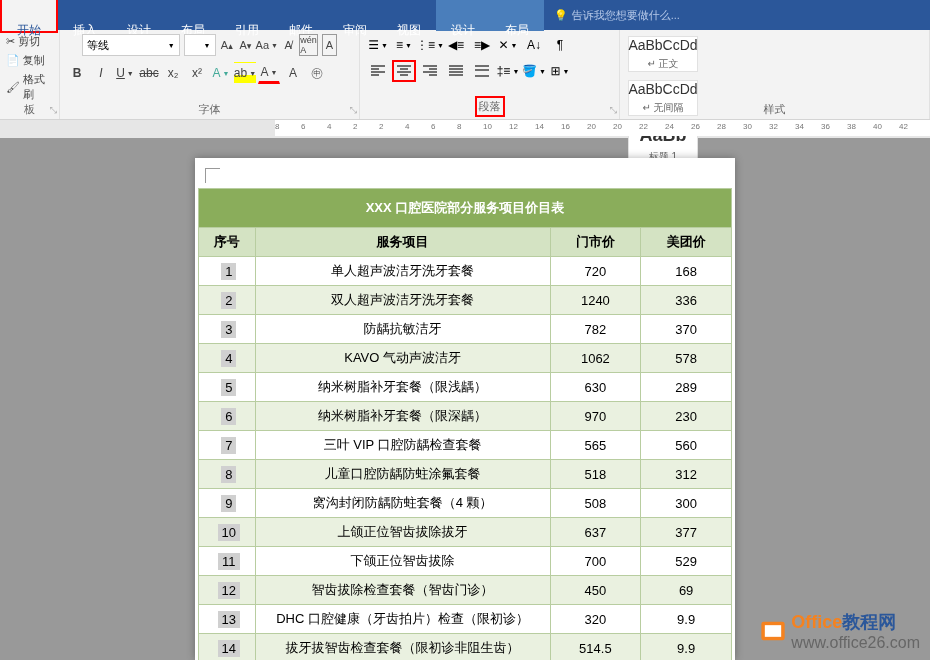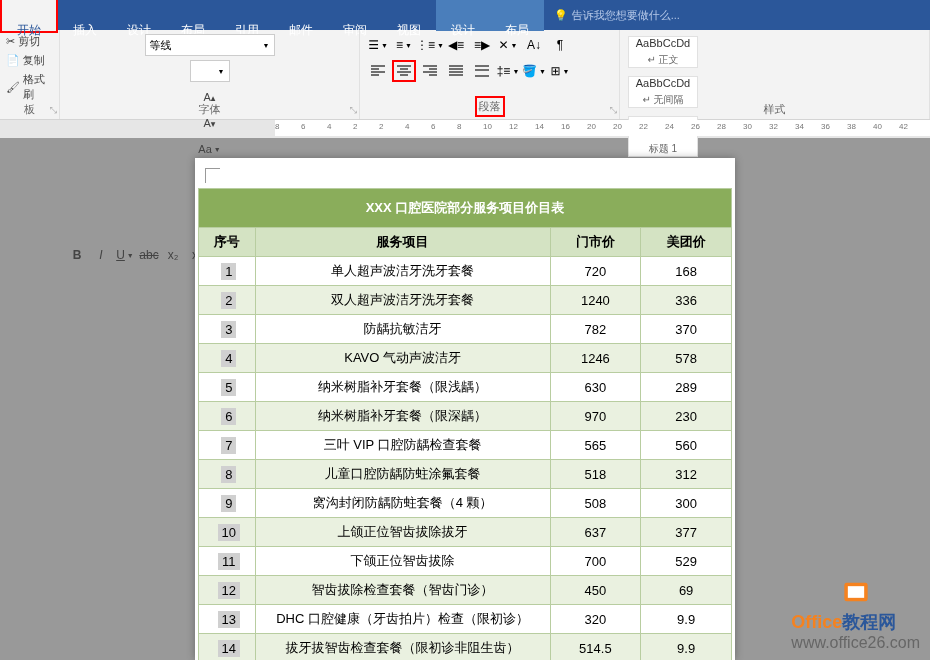--- a/index.html
+++ b/index.html
@@ -17,36 +17,36 @@
     .ribbon { background: #f3f3f3; height: 90px; border-bottom: 1px solid #d4d4d4; display: flex; }
     .ribbon-group { border-right: 1px solid #e1e1e1; padding: 2px 6px; display: flex; flex-direction: column; position: relative; }
     .group-label { position: absolute; bottom: 2px; left: 0; right: 0; text-align: center; font-size: 11px; color: #666; }
     .group-label.highlighted { border: 2px solid red; padding: 1px 2px; display: inline-block; left: 50%; transform: translateX(-50%); right: auto; }
     .group-expand { position: absolute; bottom: 3px; right: 2px; font-size: 9px; color: #999; }
     
     .clipboard-group { width: 60px; }
     .clipboard-item { display: flex; align-items: center; gap: 3px; padding: 2px 0; font-size: 11px; color: #444; }
     
     .font-group { width: 300px; }
-    .font-row1 { display: flex; gap: 4px; padding: 2px 16px; align-items: center; flex-direction: column; }
+    .font-row1 { display: flex; gap: 4px; padding: 2px 16px; align-items: center; }
     .font-select { width: 130px; height: 22px; border: 1px solid #ccc; background: white; font-size: 11px; padding: 0 4px; display: flex; align-items: center; justify-content: space-between; }
     .size-box { width: 40px; height: 22px; border: 1px solid #ccc; background: white; font-size: 11px; display: flex; align-items: center; padding: 0 4px; justify-content: space-between; }
     .font-btn { width: 20px; height: 22px; display: flex; align-items: center; justify-content: center; color: #444; font-size: 11px; }
     .font-row2 { display: flex; gap: 2px; padding: 4px 0; }
     .fmt-btn { width: 22px; height: 22px; display: flex; align-items: center; justify-content: center; color: #444; font-size: 12px; border: 1px solid transparent; }
     .dropdown-arrow { font-size: 7px; margin-left: 2px; }
     
     .para-group { width: 260px; }
     .para-row { display: flex; gap: 2px; padding: 2px 0; }
     .align-btn { width: 24px; height: 22px; display: flex; align-items: center; justify-content: center; }
     .align-btn.highlighted { border: 2px solid red; }
     
     .styles-group { flex: 1; display: flex; }
     .style-box { width: 70px; height: 60px; border: 1px solid #e1e1e1; margin: 4px 2px; display: flex; flex-direction: column; align-items: center; justify-content: center; background: white; }
-    .style-preview { font-size: 11px; color: #333; }
+    .style-preview { font-size: 14px; color: #333; }
     .style-preview.big { font-size: 18px; font-weight: bold; }
     .style-name { font-size: 10px; color: #666; margin-top: 4px; }
     
     
     .ruler-area { background: #e6e6e6; height: 18px; display: flex; padding-left: 275px; }
     .ruler { background: white; height: 16px; flex: 1; position: relative; font-size: 8px; color: #777; }
     .ruler-mark { position: absolute; top: 2px; }
     
     
     .doc-area { background: #999; padding: 20px 0 0 0; display: flex; justify-content: center; height: calc(100% - 138px); overflow: hidden; }
@@ -60,21 +60,21 @@
     .table-header { background: #d4e3c3; font-weight: bold; }
     .col-seq { width: 50px; }
     .col-service { width: 260px; }
     .col-price1 { width: 80px; }
     .col-price2 { width: 80px; }
     .seq-cell { text-align: left; padding-left: 12px !important; }
     .seq-num { background: #d0d0d0; padding: 1px 4px; display: inline-block; }
     tr.even td { background: #eaf1e0; }
     
     
-    .watermark { position: absolute; bottom: 8px; right: 10px; display: flex; align-items: center; gap: 4px; flex-direction: column; }
+    .watermark { position: absolute; bottom: 8px; right: 10px; display: flex; align-items: center; gap: 4px; }
     .wm-icon { width: 28px; height: 28px; }
     .wm-text { display: flex; flex-direction: column; }
     .wm-title { font-size: 18px; font-weight: bold; }
     .wm-url { font-size: 16px; color: #666; }
     .orange { color: #f5821f; }
     .blue { color: #2b579a; }
   </style>
 </head>
 <body>
 
@@ -282,21 +282,21 @@
   </tr>
           <tr>
     <td class="seq-cell"><span class="seq-num">3</span></td>
     <td>防龋抗敏洁牙</td>
     <td>782</td>
     <td>370</td>
   </tr>
           <tr class="even">
     <td class="seq-cell"><span class="seq-num">4</span></td>
     <td>KAVO 气动声波洁牙</td>
-    <td>1246</td>
+    <td>1062</td>
     <td>578</td>
   </tr>
           <tr>
     <td class="seq-cell"><span class="seq-num">5</span></td>
     <td>纳米树脂补牙套餐（限浅龋）</td>
     <td>630</td>
     <td>289</td>
   </tr>
           <tr class="even">
     <td class="seq-cell"><span class="seq-num">6</span></td>

